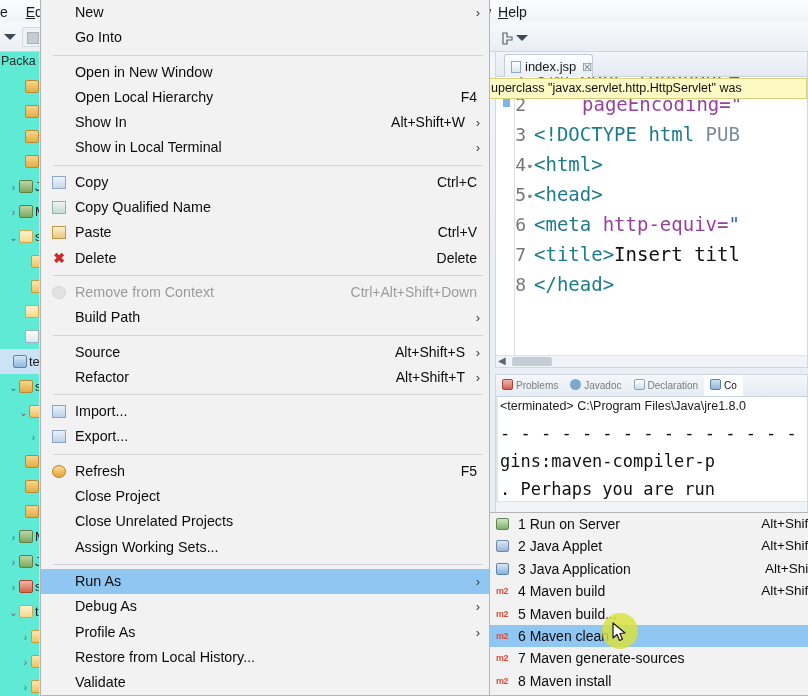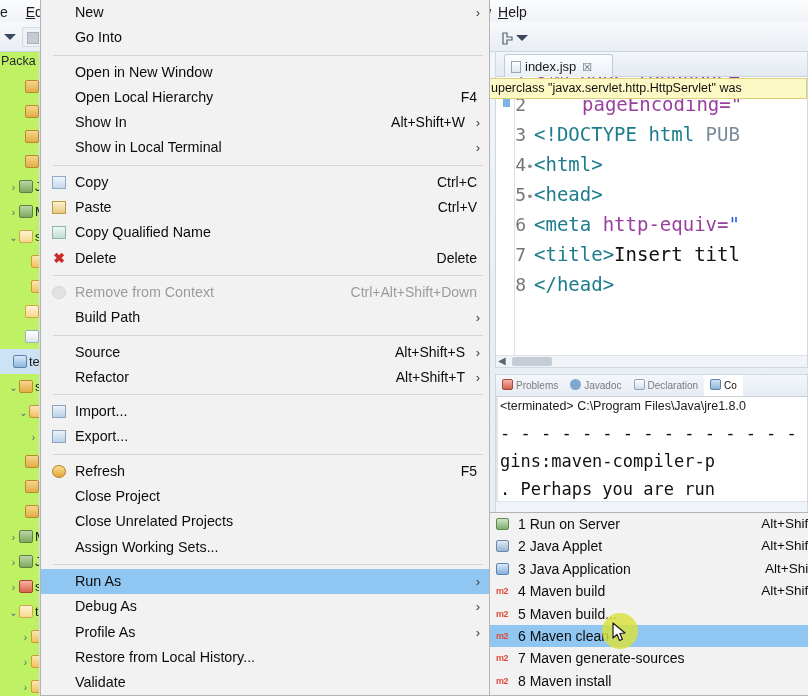--- a/index.html
+++ b/index.html
@@ -43,21 +43,21 @@
     background: #eef1f5; border: 1px solid #d3dae2; border-radius: 2px;
   }
   .tb-save {
     position: absolute; width: 12px; height: 12px; left: 4px; top: 4px;
     background: #c6ccd4; border: 1px solid #a9b2bc;
   }
 
   
   .explorer {
     position: absolute; left: 0; top: 52px; width: 40px; bottom: 0;
-    background: #bef264; border-right: 1px solid #d6dde5; overflow: hidden;
+    background: #5eead4; border-right: 1px solid #d6dde5; overflow: hidden;
   }
   .explorer-title {
     position: absolute; left: 0; top: 0; width: 120px; height: 18px;
     font-size: 12.5px; color: #2a2a2a; white-space: nowrap;
     padding-left: 1px; line-height: 18px;
   }
   .tree { position: absolute; left: 0; top: 22px; width: 150px; }
   .trow {
     position: relative; height: 25px; line-height: 25px;
     font-size: 13px; color: #1d1d1d; white-space: nowrap;
@@ -86,21 +86,21 @@
     position: absolute; left: 495px; top: 52px; right: 0; height: 316px;
     background: #ffffff; border: 1px solid #cfd8e1; border-top: none;
   }
   .tabrow {
     position: absolute; left: 0; top: 0; right: 0; height: 25px;
     background: linear-gradient(#f3f6fa, #e4eaf2);
     border-bottom: 1px solid #c8d2dd;
   }
   .etab {
     position: absolute; left: 8px; top: 2px; height: 23px;
-    padding: 0 20px 0 6px; line-height: 23px; font-size: 13px; color: #1b1b1b;
+    padding: 0 0 0 6px; line-height: 23px; font-size: 13px; color: #1b1b1b;
     background: linear-gradient(#fdfefe,#e9eff6);
     border: 1px solid #c2ccd8; border-bottom: none;
     border-radius: 3px 3px 0 0; white-space: nowrap;
   }
   .etab .doc-ic {
     display: inline-block; width: 10px; height: 12px; vertical-align: -2px;
     margin-right: 4px;
     background: linear-gradient(#ffffff,#dfe8f0); border: 1px solid #97a8b8;
   }
   .etab .xmark { margin-left: 6px; color: #5d6a77; font-size: 11px; }
@@ -372,22 +372,22 @@
   <div class="ctx" id="ctx-menu">
       <div class="ctx-row"><span>New</span><span class="arrow">›</span></div>
       <div class="ctx-row"><span>Go Into</span></div>
       <div class="ctx-sep"></div>
       <div class="ctx-row"><span>Open in New Window</span></div>
       <div class="ctx-row"><span>Open Local Hierarchy</span><span class="accel" style="right: 12px;">F4</span></div>
       <div class="ctx-row"><span>Show In</span><span class="accel">Alt+Shift+W</span><span class="arrow">›</span></div>
       <div class="ctx-row"><span>Show in Local Terminal</span><span class="arrow">›</span></div>
       <div class="ctx-sep"></div>
       <div class="ctx-row"><span class="ctx-ic mi-copy"></span><span>Copy</span><span class="accel" style="right: 12px;">Ctrl+C</span></div>
+      <div class="ctx-row"><span class="ctx-ic mi-copyq"></span><span>Copy Qualified Name</span></div>
       <div class="ctx-row"><span class="ctx-ic mi-paste"></span><span>Paste</span><span class="accel" style="right: 12px;">Ctrl+V</span></div>
-      <div class="ctx-row"><span class="ctx-ic mi-copyq"></span><span>Copy Qualified Name</span></div>
       <div class="ctx-row"><span class="ctx-ic mi-del">✖</span><span>Delete</span><span class="accel" style="right: 12px;">Delete</span></div>
       <div class="ctx-sep"></div>
       <div class="ctx-row disabled"><span class="ctx-ic mi-rem"></span><span>Remove from Context</span><span class="accel" style="right: 12px;">Ctrl+Alt+Shift+Down</span></div>
       <div class="ctx-row"><span>Build Path</span><span class="arrow">›</span></div>
       <div class="ctx-sep"></div>
       <div class="ctx-row"><span>Source</span><span class="accel">Alt+Shift+S</span><span class="arrow">›</span></div>
       <div class="ctx-row"><span>Refactor</span><span class="accel">Alt+Shift+T</span><span class="arrow">›</span></div>
       <div class="ctx-sep"></div>
       <div class="ctx-row"><span class="ctx-ic mi-imp"></span><span>Import...</span></div>
       <div class="ctx-row"><span class="ctx-ic mi-exp"></span><span>Export...</span></div>

